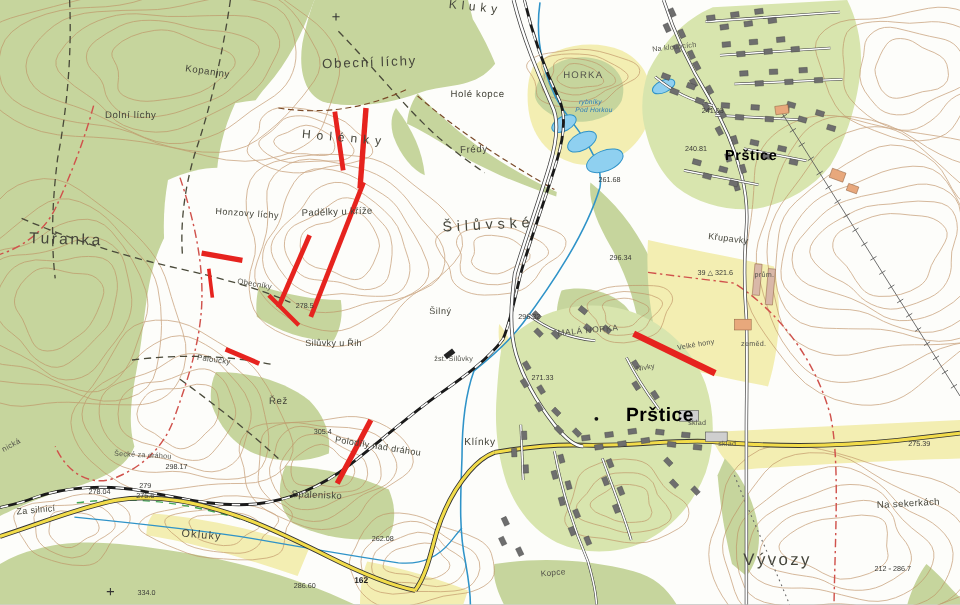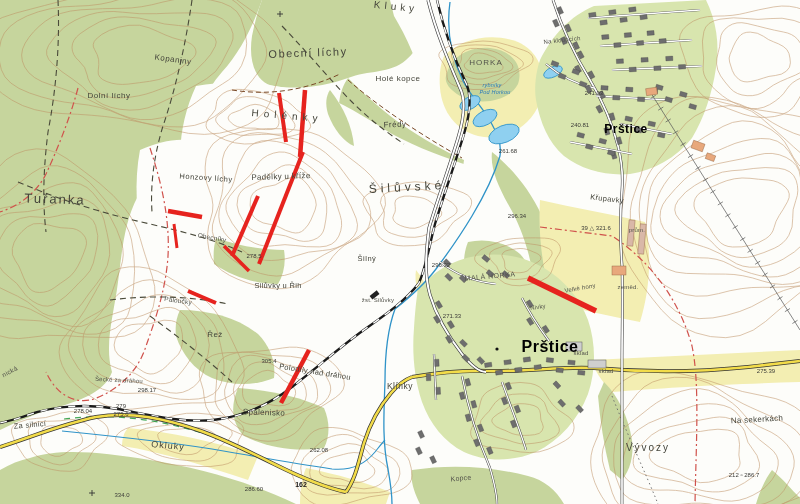--- a/index.html
+++ b/index.html
@@ -391,35 +391,35 @@
       <div class="lbl f2" style="left: 55px; top: 199px; font-size: 13px; letter-spacing: 2px; transform: translate(-50%, -50%) rotate(2deg);">Tuřanka</div>
       <div class="lbl f" style="left: 206px; top: 178px; font-size: 7.5px; letter-spacing: 0.5px; transform: translate(-50%, -50%) rotate(4deg);">Honzovy líchy</div>
       <div class="lbl f" style="left: 287px; top: 116px; font-size: 10px; letter-spacing: 5px; transform: translate(-50%, -50%) rotate(5deg);">Holénky</div>
       <div class="lbl f" style="left: 398px; top: 79px; font-size: 8px; letter-spacing: 0.5px; transform: translate(-50%, -50%) rotate(0deg);">Holé kopce</div>
       <div class="lbl f" style="left: 395px; top: 125px; font-size: 8px; letter-spacing: 0.5px; transform: translate(-50%, -50%) rotate(-3deg);">Frédy</div>
       <div class="lbl f" style="left: 396px; top: 7px; font-size: 10px; letter-spacing: 4px; transform: translate(-50%, -50%) rotate(6deg);">Kluky</div>
       <div class="lbl f2" style="left: 407px; top: 187px; font-size: 12px; letter-spacing: 4px; transform: translate(-50%, -50%) rotate(-3deg);">Šilůvské</div>
       <div class="lbl f" style="left: 281px; top: 177px; font-size: 8px; letter-spacing: 0.3px; transform: translate(-50%, -50%) rotate(-2deg);">Padělky u kříže</div>
       <div class="lbl f" style="left: 367px; top: 259px; font-size: 7.5px; letter-spacing: 0.5px; transform: translate(-50%, -50%) rotate(0deg);">Šilný</div>
       <div class="lbl f" style="left: 278px; top: 286px; font-size: 7.5px; letter-spacing: 0.3px; transform: translate(-50%, -50%) rotate(0deg);">Silůvky u Řih</div>
-      <div class="lbl f" style="left: 215px; top: 335px; font-size: 8px; letter-spacing: 0.5px; transform: translate(-50%, -50%) rotate(0deg);">Řež</div>
+      <div class="lbl f" style="left: 232px; top: 335px; font-size: 8px; letter-spacing: 0.5px; transform: translate(-50%, -50%) rotate(0deg);">Řež</div>
       <div class="lbl f" style="left: 315px; top: 372px; font-size: 7.5px; letter-spacing: 0.3px; transform: translate(-50%, -50%) rotate(9deg);">Polodíly nad dráhou</div>
       <div class="lbl f" style="left: 264px; top: 413px; font-size: 8px; letter-spacing: 0.3px; transform: translate(-50%, -50%) rotate(2deg);">Spálenisko</div>
       <div class="lbl s" style="left: 212px; top: 238px; font-size: 6.5px; letter-spacing: 0.2px; transform: translate(-50%, -50%) rotate(10deg);">Obecníky</div>
       <div class="lbl s" style="left: 178px; top: 301px; font-size: 6.5px; letter-spacing: 0.2px; transform: translate(-50%, -50%) rotate(8deg);">Paloučky</div>
-      <div class="lbl f" style="left: 400px; top: 386px; font-size: 8.5px; letter-spacing: 0.5px; transform: translate(-50%, -50%) rotate(0deg);">Klínky</div>
+      <div class="lbl f" style="left: 400px; top: 368px; font-size: 8.5px; letter-spacing: 0.5px; transform: translate(-50%, -50%) rotate(0deg);">Klínky</div>
       <div class="lbl s" style="left: 490px; top: 276px; font-size: 7px; letter-spacing: 0.5px; transform: translate(-50%, -50%) rotate(-5deg);">MALÁ HORKA</div>
       <div class="lbl s" style="left: 486px; top: 63px; font-size: 8px; letter-spacing: 1px; transform: translate(-50%, -50%) rotate(0deg);">HORKA</div>
       <div class="lbl f" style="left: 607px; top: 199px; font-size: 7.5px; letter-spacing: 0.3px; transform: translate(-50%, -50%) rotate(7deg);">Křupavky</div>
       <div class="lbl t" style="left: 580px; top: 288px; font-size: 6px; letter-spacing: 0.2px; transform: translate(-50%, -50%) rotate(-10deg);">Velké hony</div>
       <div class="lbl t" style="left: 538px; top: 307px; font-size: 6px; letter-spacing: 0.2px; transform: translate(-50%, -50%) rotate(-8deg);">Nivky</div>
       <div class="lbl f" style="left: 30px; top: 425px; font-size: 7.5px; letter-spacing: 0.3px; transform: translate(-50%, -50%) rotate(-5deg);">Za silnicí</div>
       <div class="lbl f" style="left: 168px; top: 446px; font-size: 9px; letter-spacing: 1px; transform: translate(-50%, -50%) rotate(5deg);">Okluky</div>
       <div class="lbl f" style="left: 757px; top: 420px; font-size: 8px; letter-spacing: 0.3px; transform: translate(-50%, -50%) rotate(-3deg);">Na sekerkách</div>
-      <div class="lbl f" style="left: 648px; top: 448px; font-size: 10px; letter-spacing: 2px; transform: translate(-50%, -50%) rotate(0deg);">Vývozy</div>
+      <div class="lbl f" style="left: 648px; top: 466px; font-size: 14px; letter-spacing: 2px; transform: translate(-50%, -50%) rotate(0deg);">Vývozy</div>
       <div class="lbl s" style="left: 461px; top: 478px; font-size: 7px; letter-spacing: 0.2px; transform: translate(-50%, -50%) rotate(-5deg);">Kopce</div>
       <div class="lbl t" style="left: 562px; top: 40px; font-size: 6px; letter-spacing: 0.2px; transform: translate(-50%, -50%) rotate(-6deg);">Na kloubcích</div>
       <div class="lbl t" style="left: 378px; top: 300px; font-size: 6px; letter-spacing: 0.2px; transform: translate(-50%, -50%) rotate(0deg);">žst. Silůvky</div>
       <div class="lbl t" style="left: 119px; top: 380px; font-size: 6px; letter-spacing: 0.2px; transform: translate(-50%, -50%) rotate(3deg);">Šecké za dráhou</div>
       <div class="lbl b" style="left: 492px; top: 86px; font-size: 5.5px; letter-spacing: 0.2px; transform: translate(-50%, -50%) rotate(0deg);">rybníky</div>
       <div class="lbl b" style="left: 495px; top: 93px; font-size: 5.5px; letter-spacing: 0.2px; transform: translate(-50%, -50%) rotate(0deg);">Pod Horkou</div>
       <div class="lbl t" style="left: 581px; top: 353px; font-size: 6px; letter-spacing: 0.2px; transform: translate(-50%, -50%) rotate(0deg);">sklad</div>
       <div class="lbl t" style="left: 606px; top: 371px; font-size: 6px; letter-spacing: 0.2px; transform: translate(-50%, -50%) rotate(0deg);">sklad</div>
       <div class="lbl t" style="left: 628px; top: 287px; font-size: 6px; letter-spacing: 0.2px; transform: translate(-50%, -50%) rotate(0deg);">zeměd.</div>
       <div class="lbl t" style="left: 637px; top: 230px; font-size: 6px; letter-spacing: 0.2px; transform: translate(-50%, -50%) rotate(0deg);">prům.</div>

